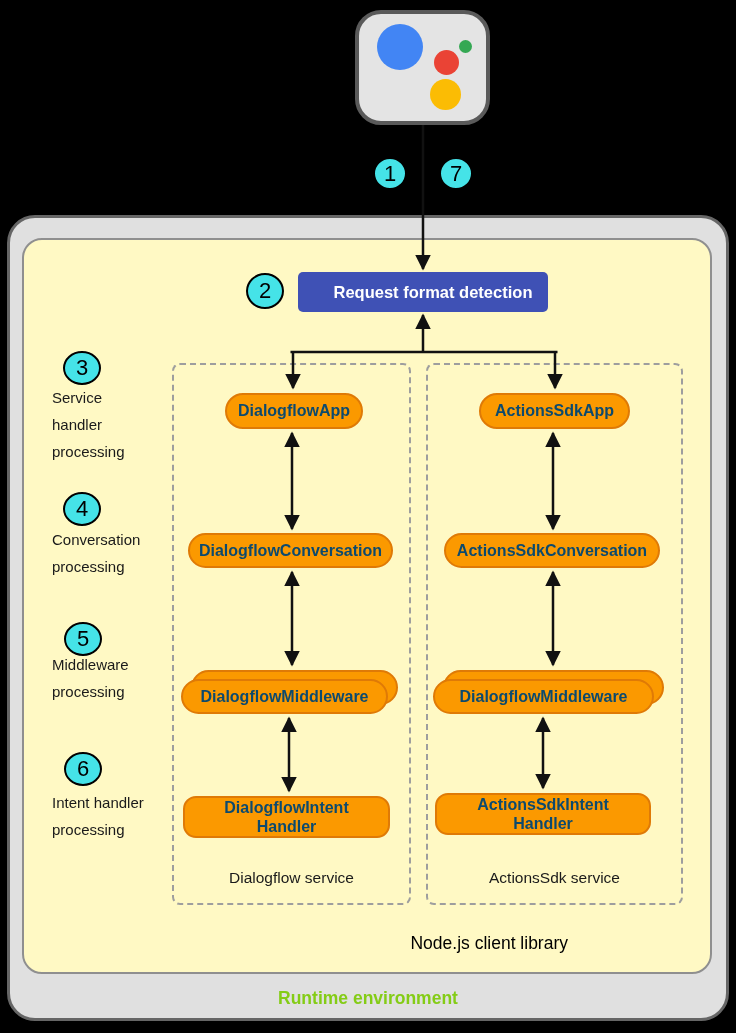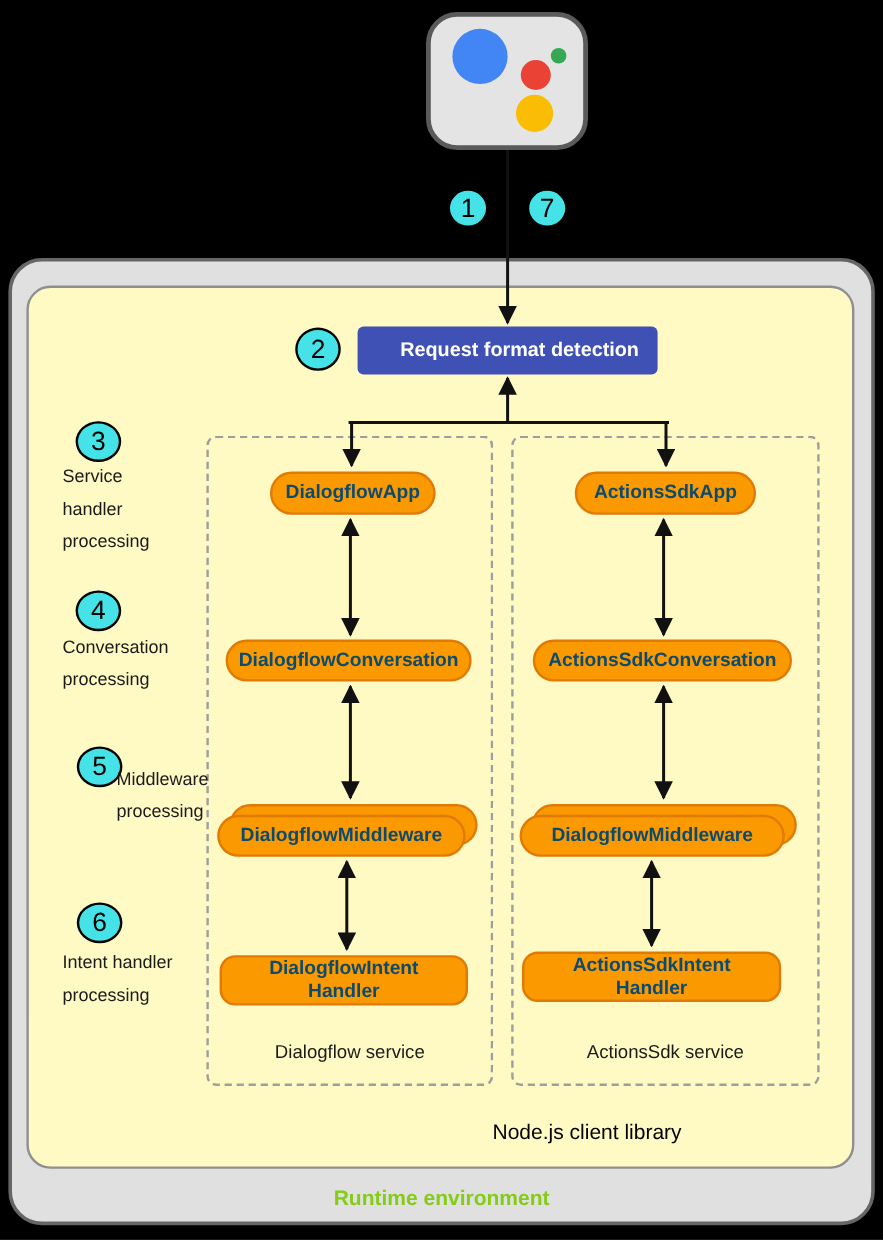--- a/index.html
+++ b/index.html
@@ -72,21 +72,21 @@
   .p-asmid{left:433px;top:679px;width:221px;height:35px;}
   .p-dfih{left:183px;top:796px;width:207px;height:42px;}
   .p-asih{left:435px;top:793px;width:216px;height:42px;}
   
   .stage-label{
     position:absolute;left:52px;color:#1a1a1a;font-size:15px;line-height:27px;
     white-space:pre-line;
   }
   .sl3{top:384px;}
   .sl4{top:526px;}
-  .sl5{top:636px;margin-left:45px;}
+  .sl5{top:651px;}
   .sl6{top:789px;}
   .multiline{white-space:pre-line;}
   
   .lib-label{
     position:absolute;left:22px;top:933px;width:546px;text-align:right;
     color:#000;font-weight:400;font-size:17.5px;
   }
   .runtime-label{
     position:absolute;left:7px;top:988px;width:722px;text-align:center;
     color:#84cc16;font-weight:700;font-size:17.5px;

